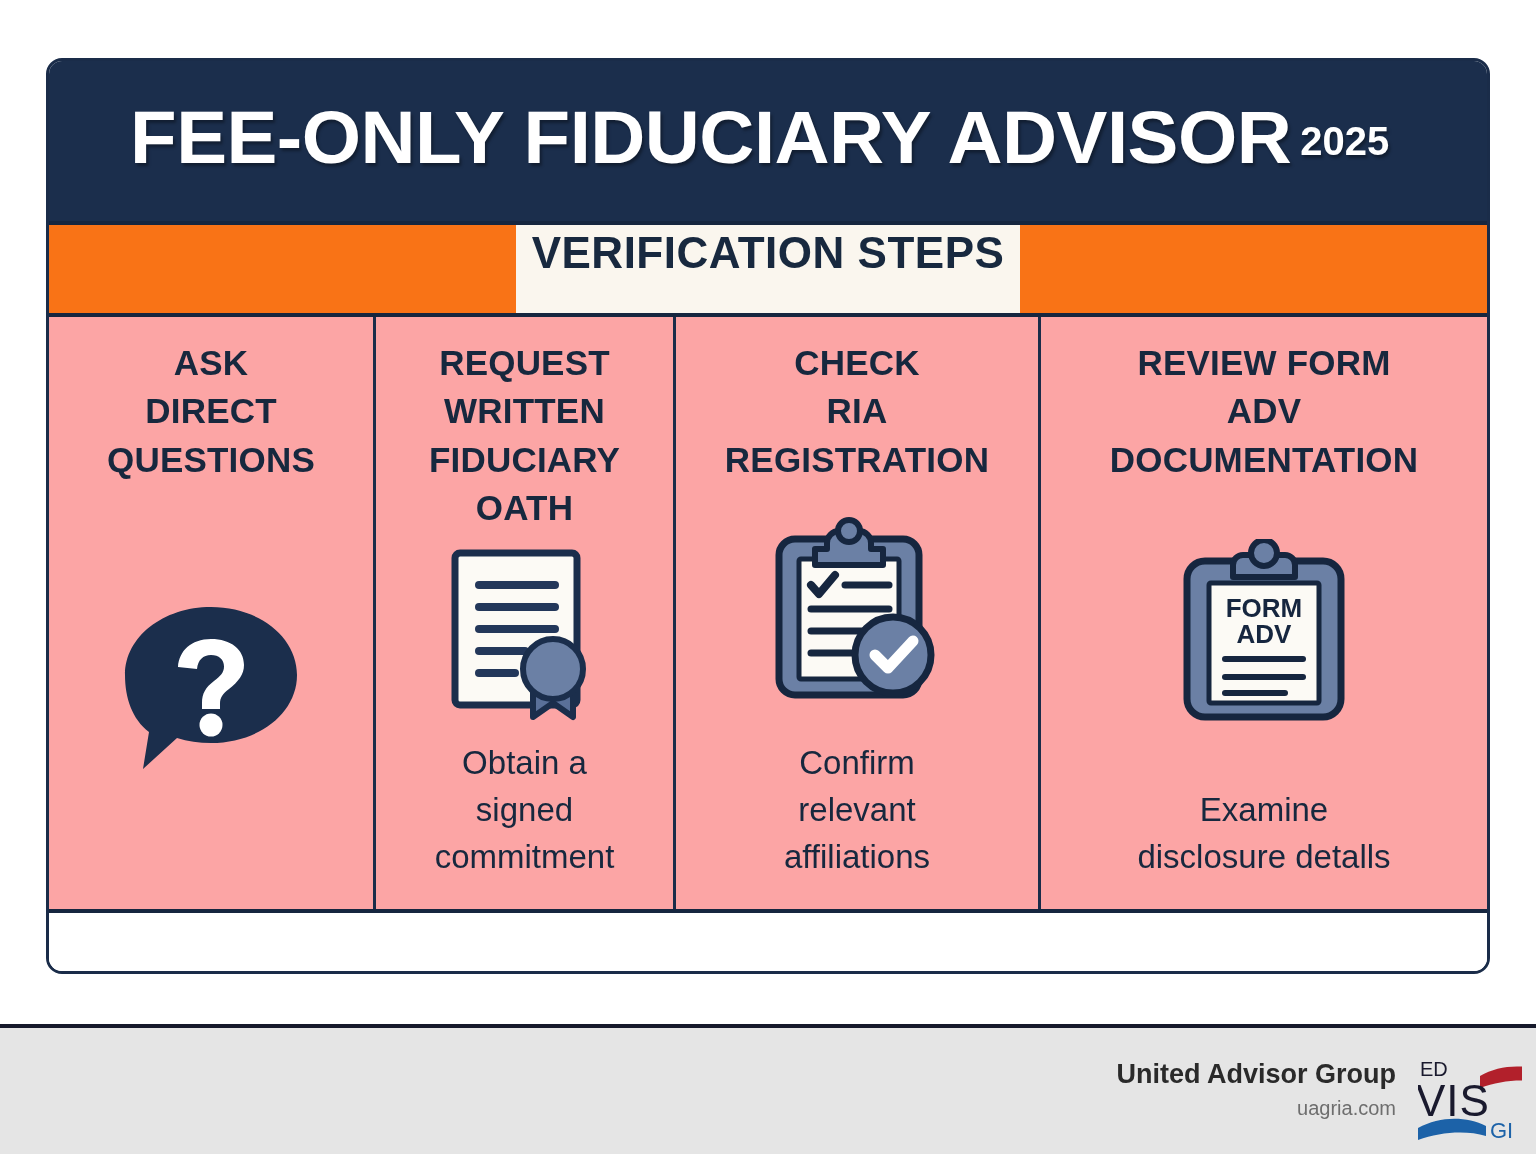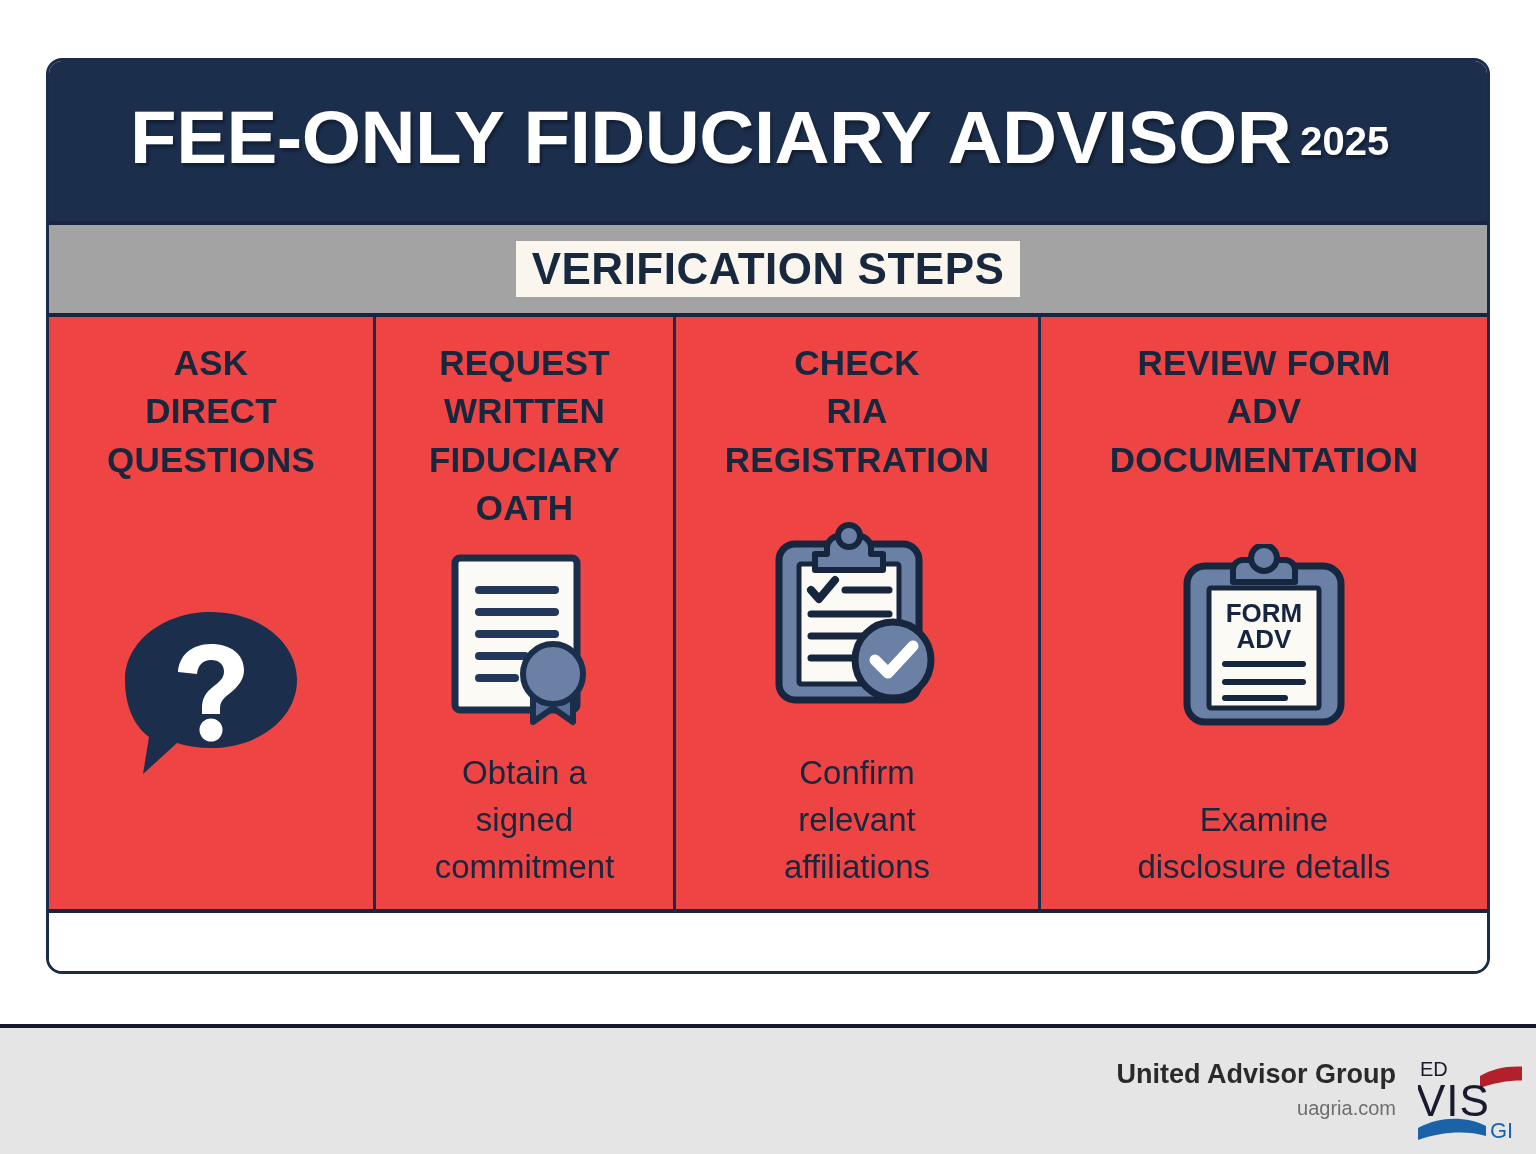--- a/index.html
+++ b/index.html
@@ -60,25 +60,24 @@
     line-height: 1;
     white-space: nowrap;
     text-shadow: 2px 3px 3px rgba(0,0,0,0.35);
     align-self: flex-start;
     margin-top: 60px;
   }
 
   
   .subtitle-band {
     height: 96px;
-    background: #a3a3a3;
+    background: #f97316;
     border-top: 4px solid #16263F;
     border-bottom: 4px solid #16263F;
     display: flex;
-    align-items: center;
     justify-content: center;
     box-sizing: border-box;
   }
   .subtitle-text {
     display: inline-block;
     background: #FAF6EE;
     padding: 4px 16px;
     color: #18293F;
     font-size: 44px;
     font-weight: 700;
@@ -87,27 +86,27 @@
     white-space: nowrap;
   }
 
   
   .columns {
     display: flex;
     height: 592px;
     background: #FAF7F0;
   }
   .col {
-    background: #ef4444;
+    background: #fca5a5;
     box-sizing: border-box;
     border-right: 3px solid #1A2C49;
     display: flex;
     flex-direction: column;
     align-items: center;
-    padding: 22px 10px 0 10px;
+    padding: 22px 10px 10px 10px;
     position: relative;
   }
   .col:last-child { border-right: none; }
 
   .col-1 { width: 327px; }
   .col-2 { width: 300px; }
   .col-3 { width: 365px; }
   .col-4 { width: 446px; }
 
   .col-title {

